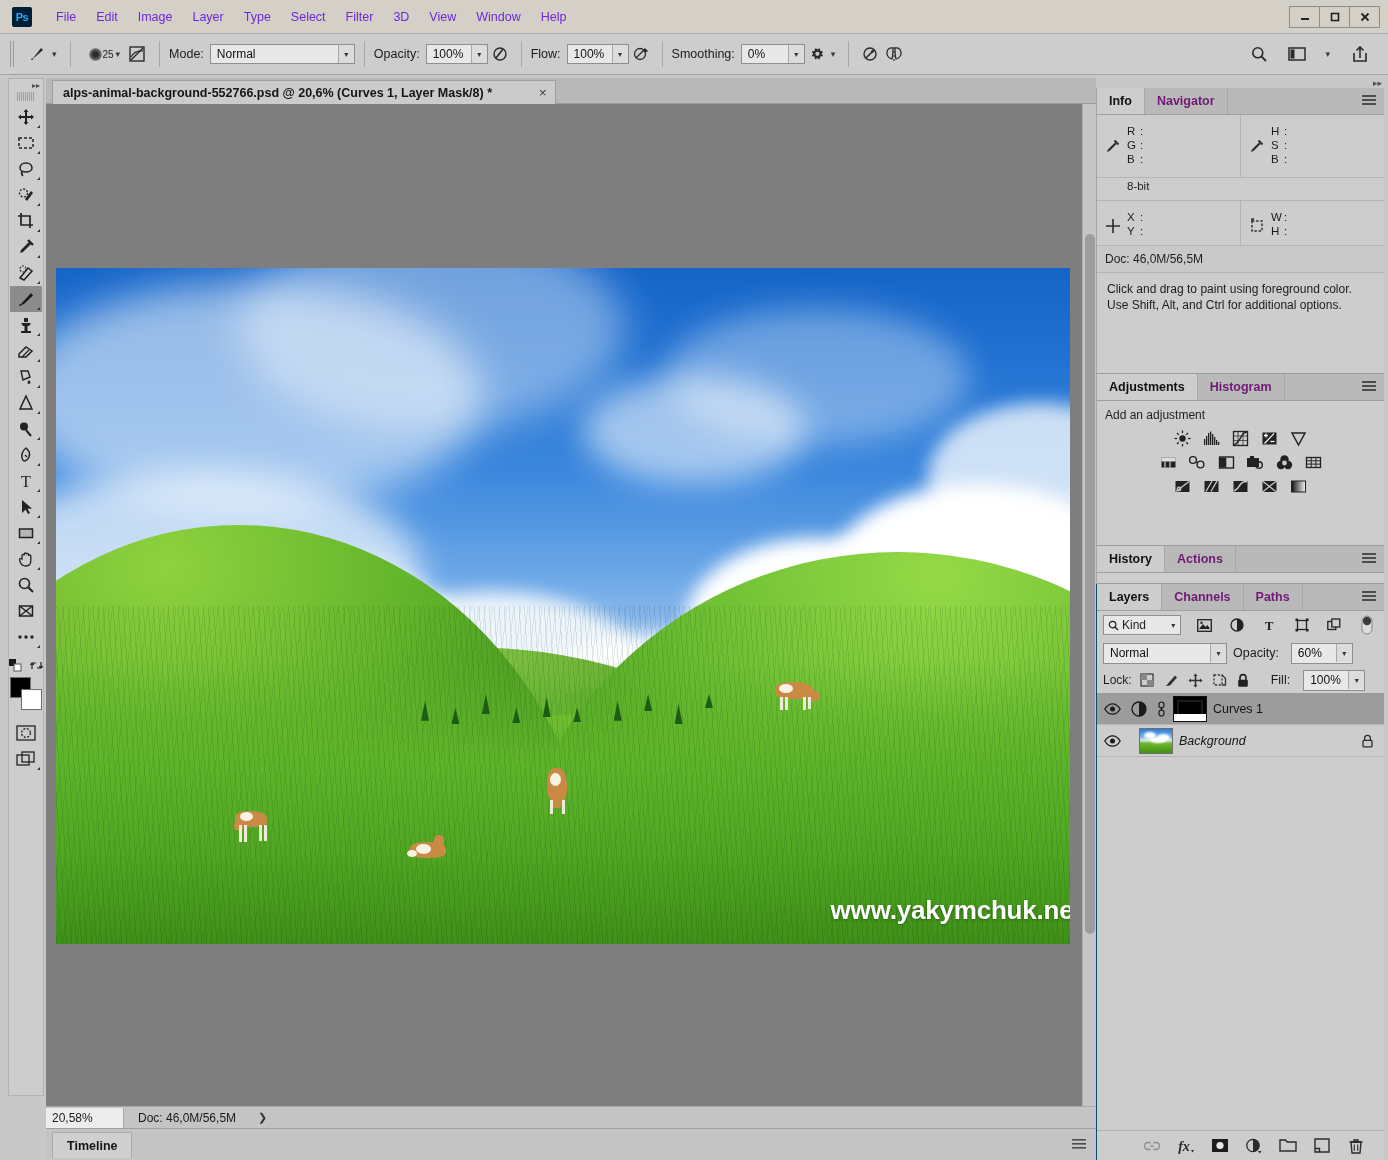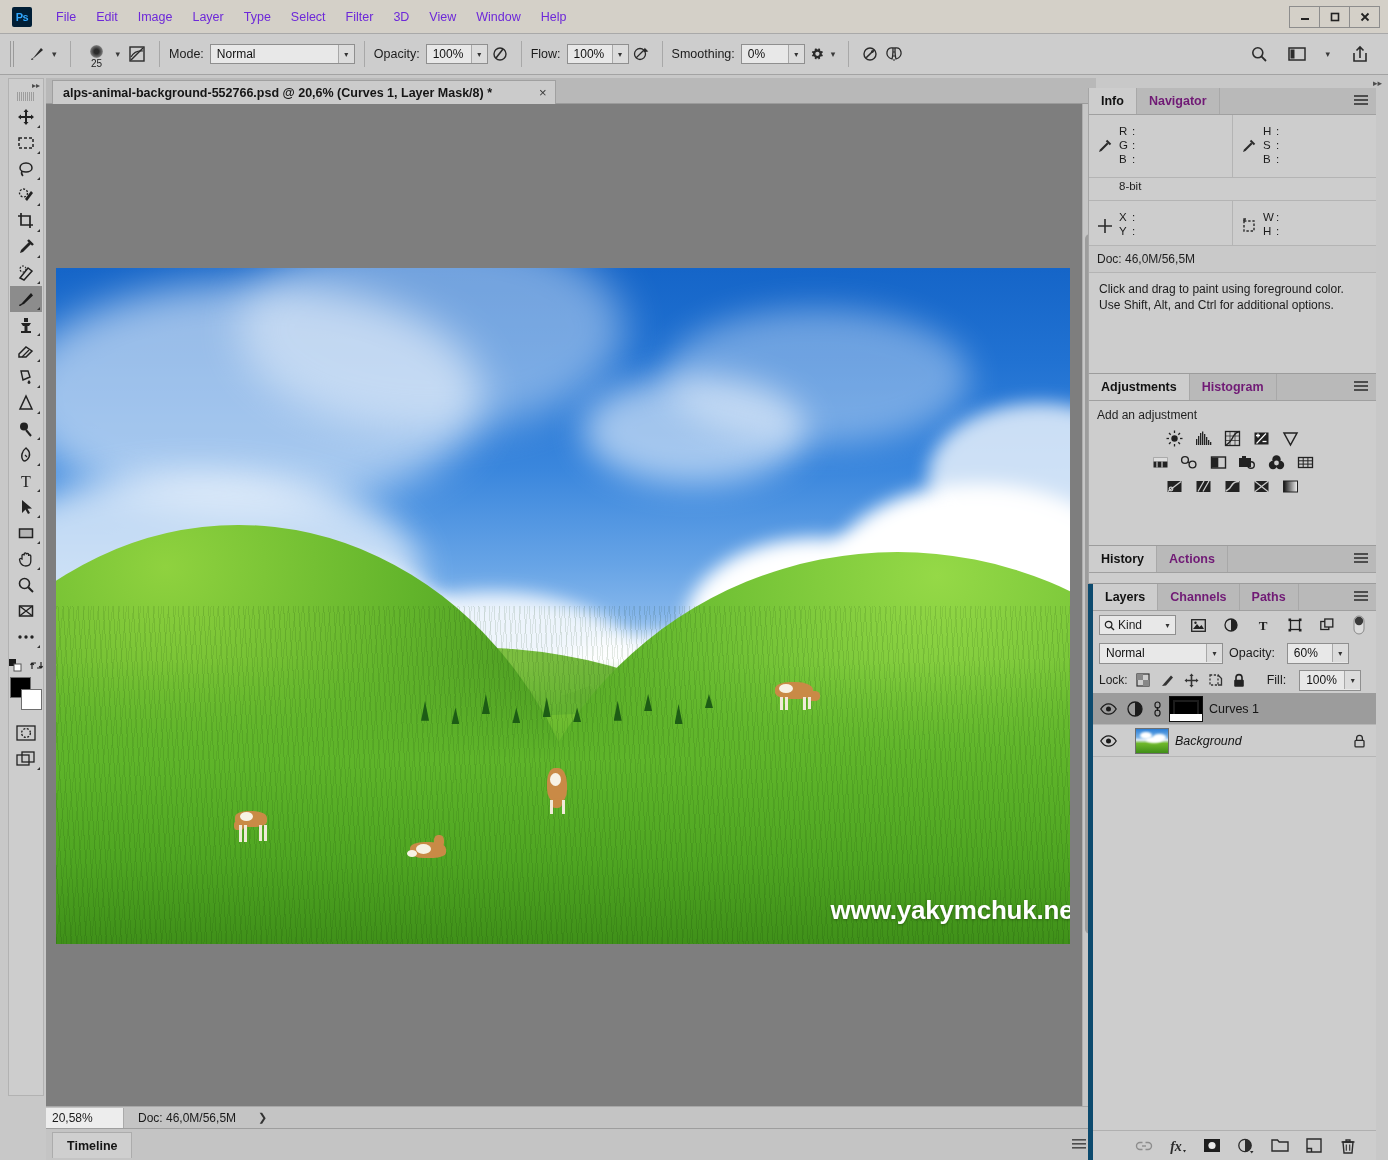--- a/index.html
+++ b/index.html
@@ -46,21 +46,21 @@
     display: flex; align-items: center; padding-left: 10px;
   }
   .grip { width: 6px; height: 26px;
     background: repeating-linear-gradient(to right,#9a9a9a 0 1px,transparent 1px 3px);
     margin-right: 8px; }
   .ob-sep { width: 1px; height: 26px; background: #a8a8a8; margin: 0 9px; }
   .ob-label { font-size: 12.5px; margin-right: 6px; color: #1b1b1b; }
   .ob-tool-icon { width: 26px; height: 26px; display:flex; align-items:center; justify-content:center; }
   .caret { font-size: 9px; color: #3a3a3a; margin: 0 4px 0 2px; }
   .ob-brushsize {
-    width: 34px; height: 30px; display: flex; flex-direction: column;
+    width: 34px; height: 30px; display: flex; flex-direction: row;
     align-items: center; justify-content: flex-end;
   }
   .ob-brushdot {
     width: 13px; height: 13px; border-radius: 50%;
     background: radial-gradient(circle,#2b2b2b 25%,#6e6e6e 60%,rgba(150,150,150,0) 85%);
   }
   .ob-brushnum { font-size: 10px; color: #222; line-height: 10px; margin-top: 1px; }
   .ob-field {
     background: #e8e8e8; border: 1px solid #8f8f8f; height: 20px;
     display: flex; align-items: center; font-size: 12px; color: #111;
@@ -225,21 +225,21 @@
     background: #c4c4c4; border-top: 1px solid #9e9e9e;
   }
   .tl-tab {
     position: absolute; left: 6px; top: 3px; height: 26px; padding: 0 14px;
     background: #cfcfcf; border: 1px solid #acacac; border-bottom: none;
     display: flex; align-items: center; font-size: 12.5px; font-weight: bold; color: #151515;
   }
   .tl-menu { position: absolute; right: 10px; top: 10px; }
 
   
-  .dock { position: absolute; right: 12px; width: 288px; background: #cdcdcd; }
+  .dock { position: absolute; right: 4px; width: 288px; background: #cdcdcd; }
   .panel-tabs {
     display: flex; align-items: stretch; height: 27px;
     background: #b9b9b9; border-bottom: 1px solid #a0a0a0; position: relative;
   }
   .ptab {
     padding: 0 12px; display: flex; align-items: center;
     font-size: 12.5px; font-weight: bold; color: #701a75;
     border-right: 1px solid #a8a8a8;
   }
   .ptab.active { background: #cdcdcd; color: #111; }
@@ -264,21 +264,21 @@
   
   .adj-dock { top: 374px; height: 172px; border-left: 1px solid #a6a6a6; border-bottom: 1px solid #9c9c9c; }
   .adj-label { padding: 7px 0 4px 8px; font-size: 12px; color: #1f1f1f; }
   .adj-row { display: flex; justify-content: center; gap: 9px; padding: 3px 0; }
   .adj-ic { width: 20px; height: 18px; display: flex; align-items: center; justify-content: center; }
 
   
   .hist-dock { top: 546px; height: 38px; border-left: 1px solid #a6a6a6; border-bottom: 1px solid #9c9c9c; }
 
   
-  .layers-dock { top: 584px; height: 576px; border-left: 5px solid #0c4a6e; }
+  .layers-dock { top: 584px; height: 576px; border-left: 1px solid #0c4a6e; }
   .lay-filter { display: flex; align-items: center; height: 28px; padding: 0 6px; gap: 14px; }
   .kind-select {
     width: 92px; height: 20px; background: #e8e8e8; border: 1px solid #8f8f8f;
     display: flex; align-items: center; font-size: 12px; padding-left: 4px;
   }
   .kind-select .arrow { margin-left: auto; width: 14px; text-align: center; font-size: 8px; color: #333; }
   .lay-fil-ic { width: 22px; height: 20px; display: flex; align-items: center; justify-content: center; }
   .lay-blend { display: flex; align-items: center; height: 28px; padding: 0 6px; gap: 6px; }
   .blend-select { width: 124px; height: 21px; }
   .opacity-select { width: 62px; height: 21px; }

